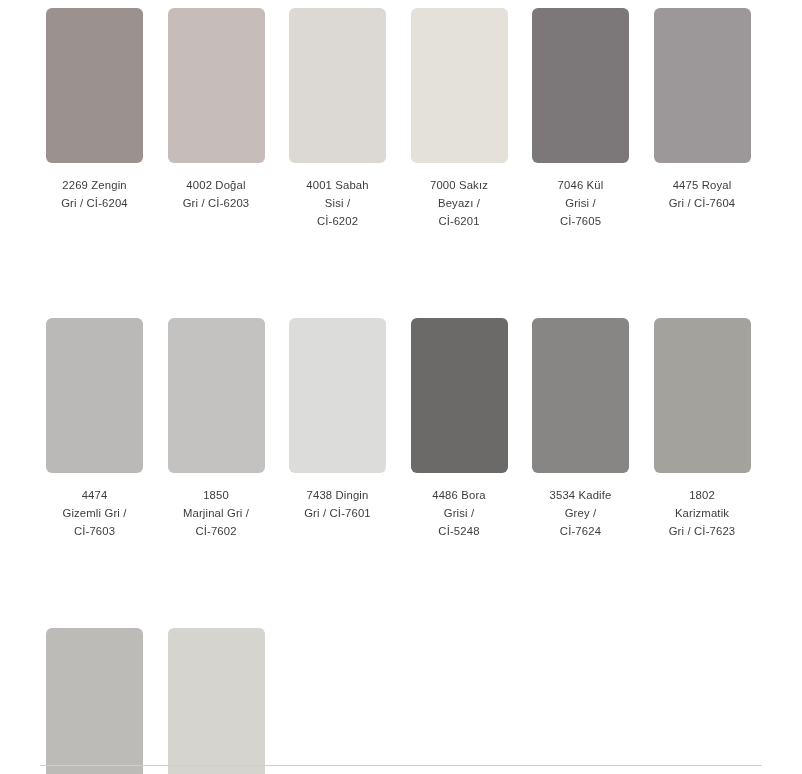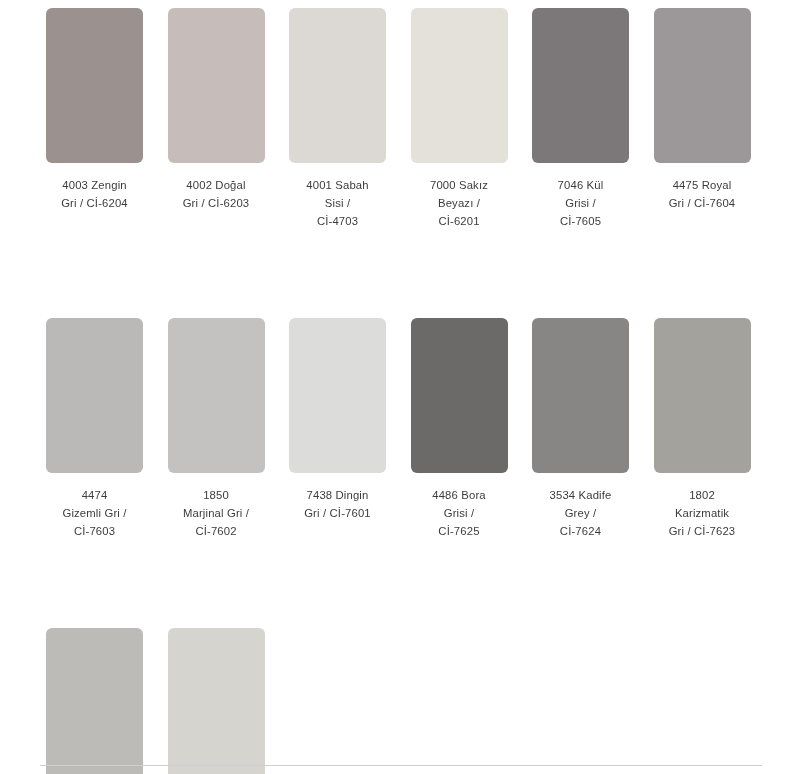--- a/index.html
+++ b/index.html
@@ -67,33 +67,33 @@
   }
 </style>
 </head>
 <body style="background-color: rgb(255, 255, 255);">
 
 <div class="palette">
 
   <div class="swatch-row row-1">
     <div class="swatch-cell">
       <div class="swatch-chip" style="background-color: rgb(155, 145, 143);"></div>
-      <div class="swatch-label">4003 Zengin
+      <div class="swatch-label">2269 Zengin
 Gri / Cİ-6204</div>
     </div>
     <div class="swatch-cell">
       <div class="swatch-chip" style="background-color: rgb(198, 189, 186);"></div>
       <div class="swatch-label">4002 Doğal
 Gri / Cİ-6203</div>
     </div>
     <div class="swatch-cell">
       <div class="swatch-chip" style="background-color: rgb(220, 216, 212);"></div>
       <div class="swatch-label">4001 Sabah
 Sisi /
-Cİ-4703</div>
+Cİ-6202</div>
     </div>
     <div class="swatch-cell">
       <div class="swatch-chip" style="background-color: rgb(228, 225, 218);"></div>
       <div class="swatch-label">7000 Sakız
 Beyazı /
 Cİ-6201</div>
     </div>
     <div class="swatch-cell">
       <div class="swatch-chip" style="background-color: rgb(124, 120, 121);"></div>
       <div class="swatch-label">7046 Kül
@@ -122,21 +122,21 @@
     </div>
     <div class="swatch-cell">
       <div class="swatch-chip" style="background-color: rgb(220, 221, 218);"></div>
       <div class="swatch-label">7438 Dingin
 Gri / Cİ-7601</div>
     </div>
     <div class="swatch-cell">
       <div class="swatch-chip" style="background-color: rgb(107, 106, 104);"></div>
       <div class="swatch-label">4486 Bora
 Grisi /
-Cİ-7625</div>
+Cİ-5248</div>
     </div>
     <div class="swatch-cell">
       <div class="swatch-chip" style="background-color: rgb(135, 134, 133);"></div>
       <div class="swatch-label">3534 Kadife
 Grey /
 Cİ-7624</div>
     </div>
     <div class="swatch-cell">
       <div class="swatch-chip" style="background-color: rgb(163, 162, 157);"></div>
       <div class="swatch-label">1802

